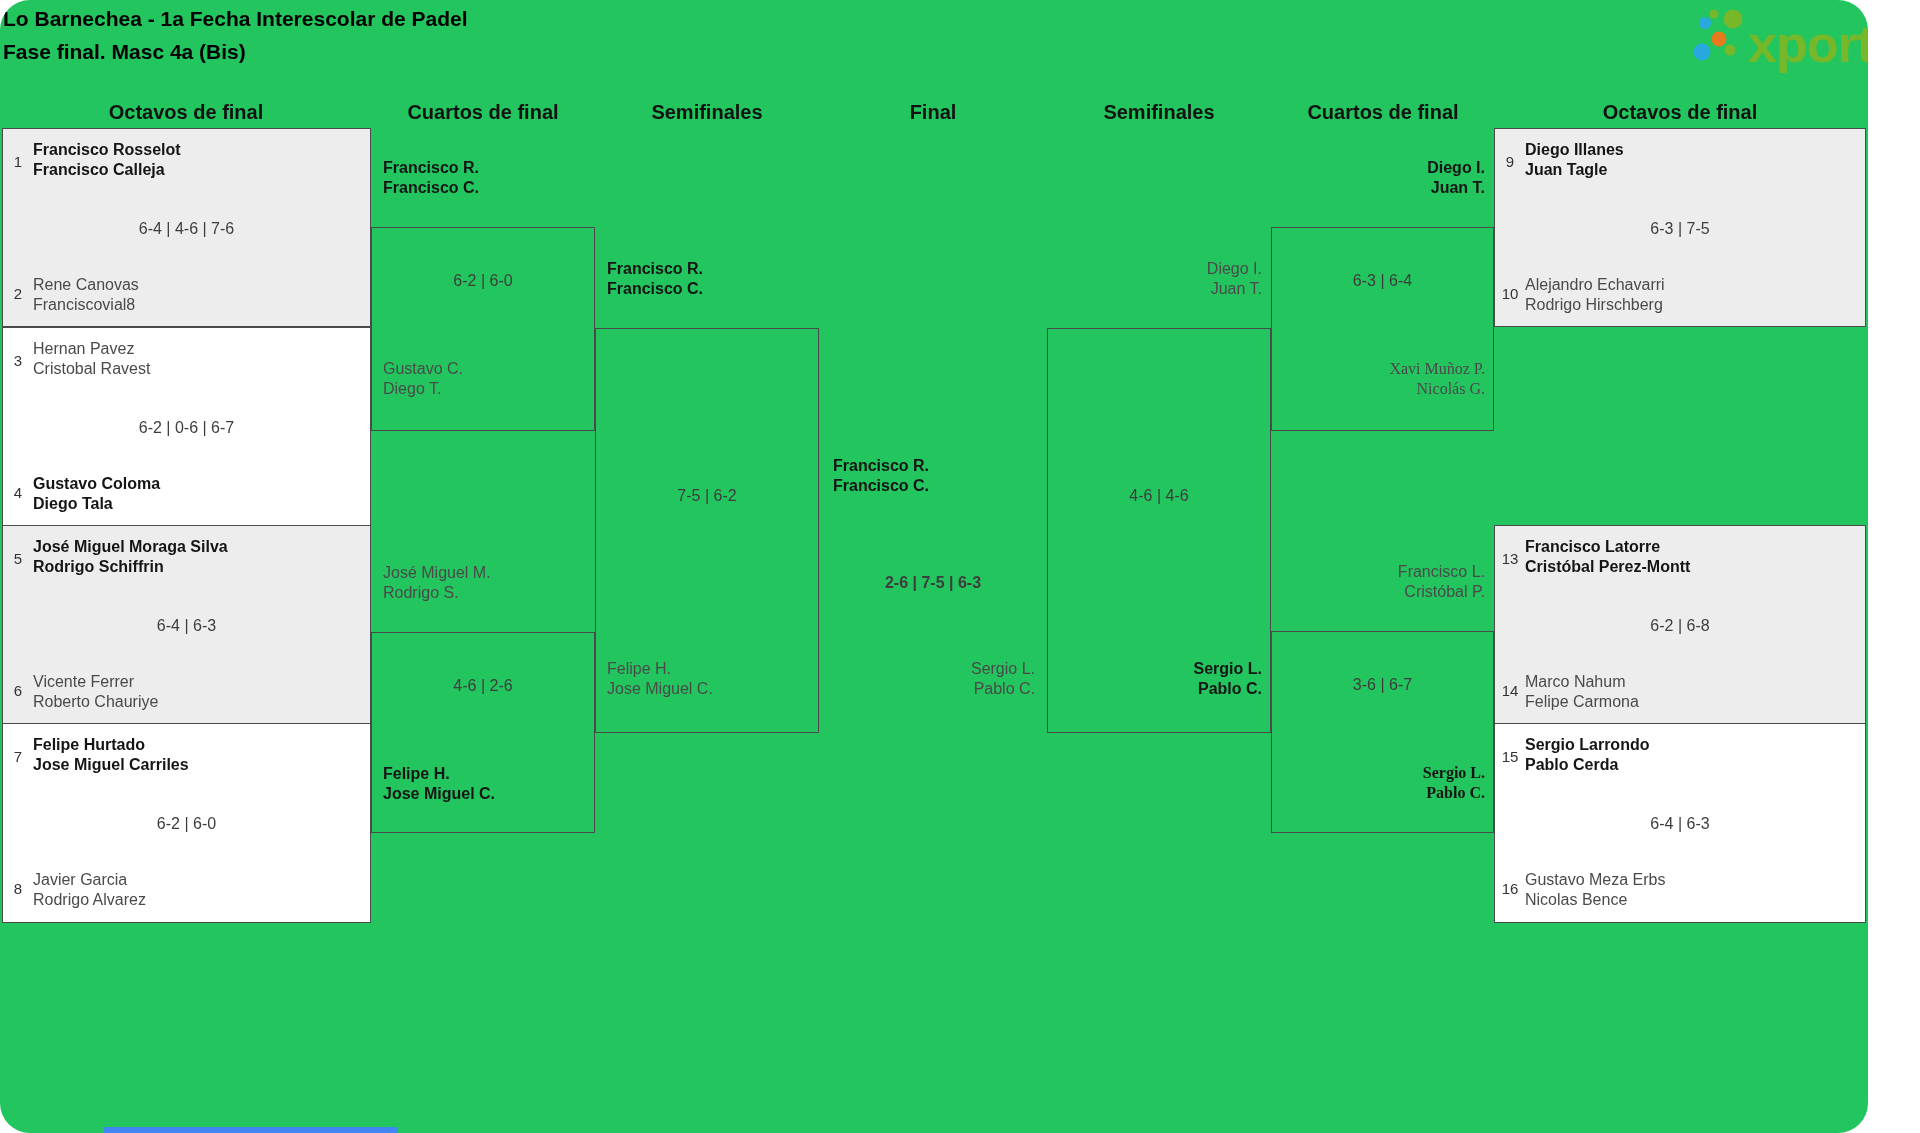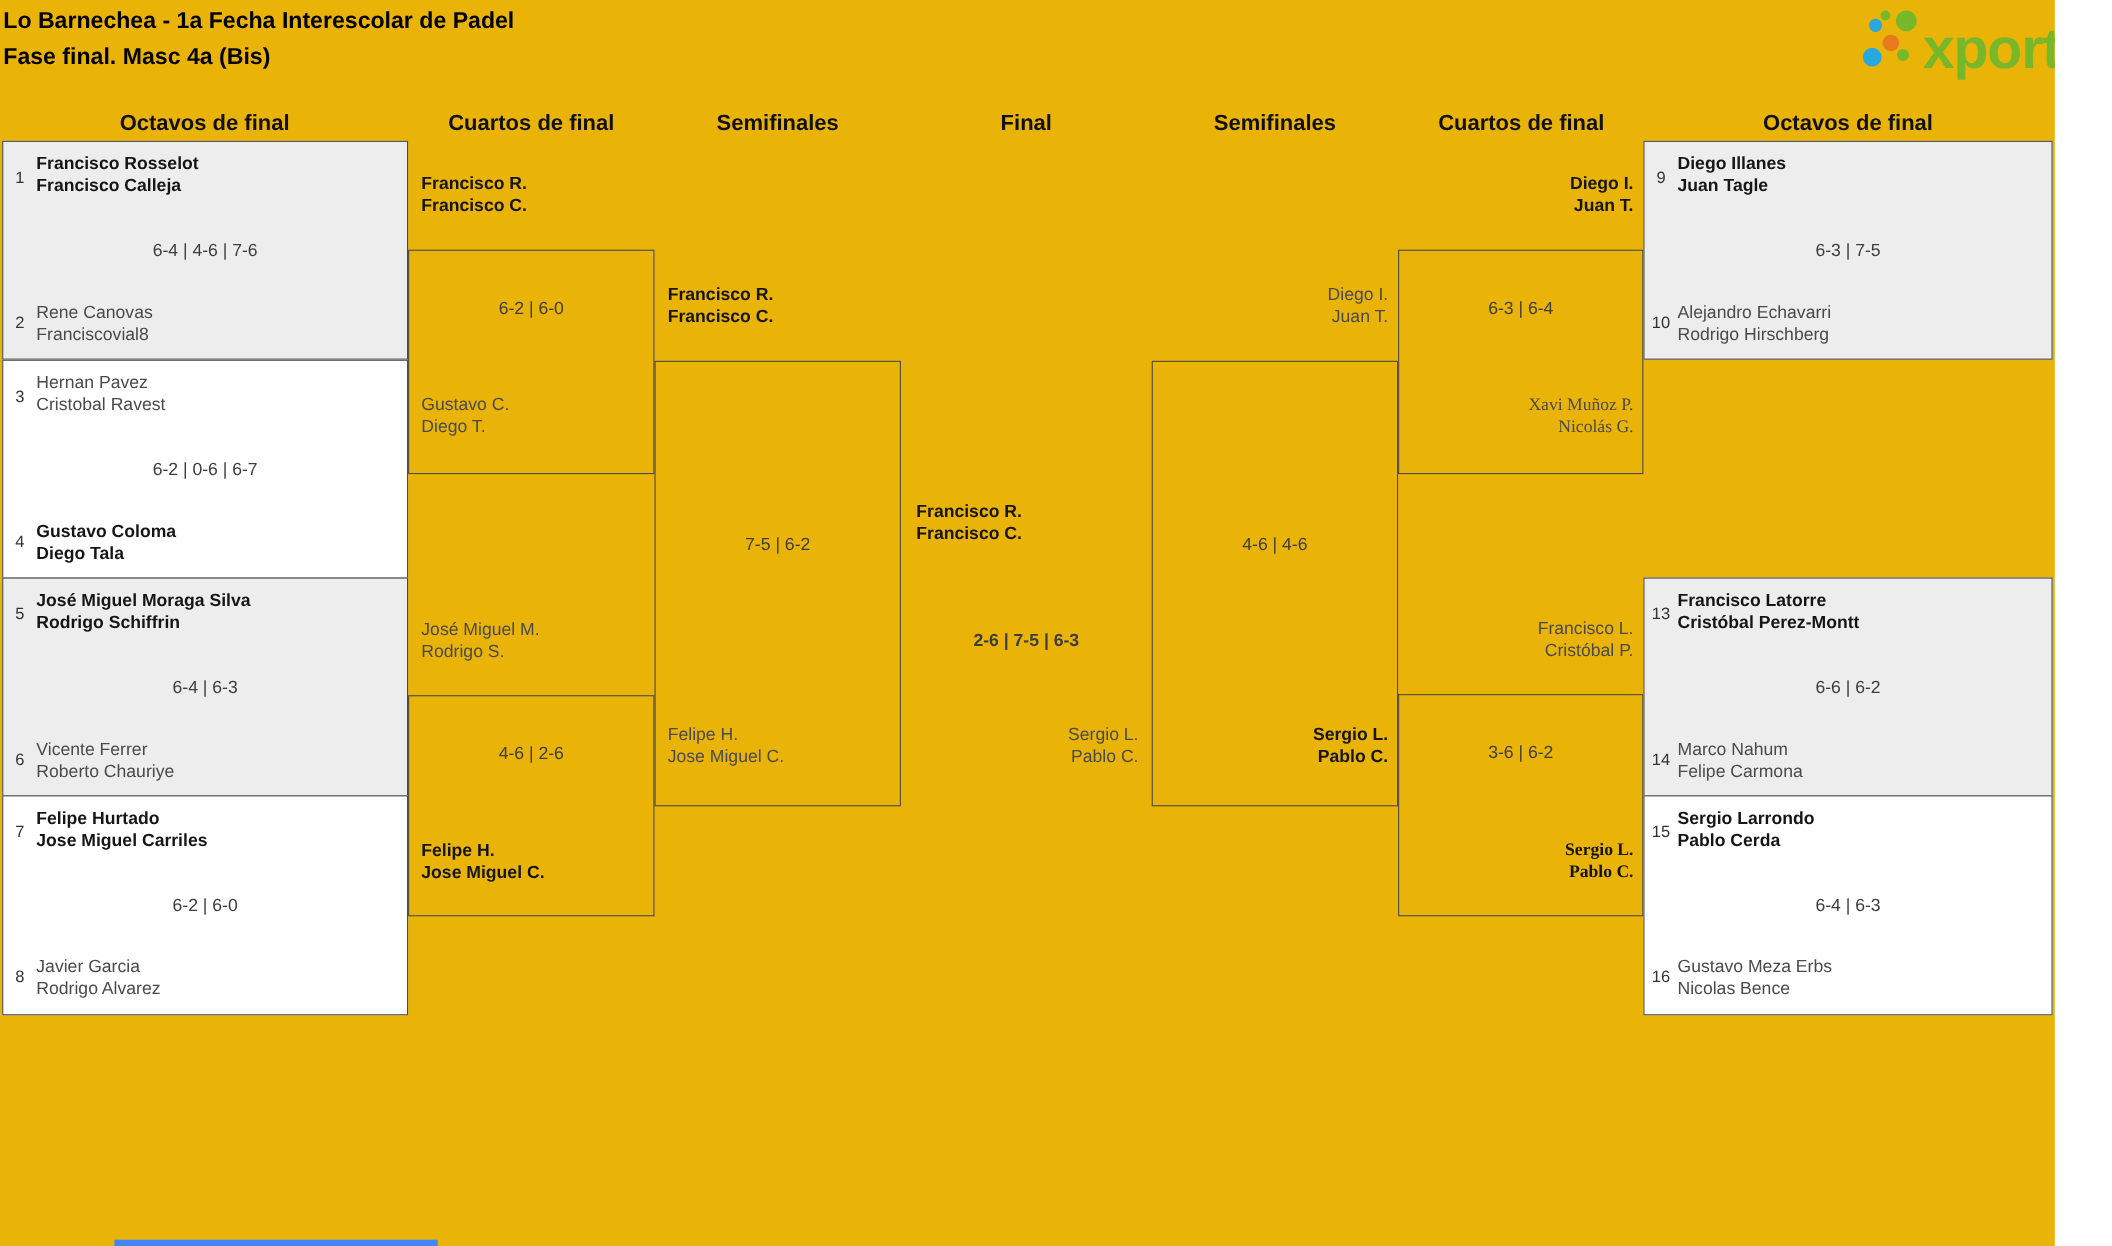--- a/index.html
+++ b/index.html
@@ -1,17 +1,17 @@
 <!DOCTYPE html>
 <html><head>
 <meta charset="utf-8">
 <style>
   html,body { margin:0; padding:0; background:#fff; }
   body { font-family:"Liberation Sans", sans-serif; }
-  .page { position:relative; width:1868px; height:1133px; background:#eab308; overflow:hidden; }
+  .page { position:relative; width:1868px; height:1133px; background:#22c55e; overflow:hidden;border-radius:30px; }
 
   .title { position:absolute; left:3px; top:2px; font-size:21px; line-height:33px; font-weight:700; color:#000; }
 
   .rh { position:absolute; top:101px; width:260px; text-align:center; font-size:20px; font-weight:600; color:#111; }
 
   .box { position:absolute; border:1px solid #4a4a4a; box-sizing:border-box; background:#fff; }
   .box.shade { background:#ededed; }
   .box.open { background:transparent; }
 
   .team { position:absolute; font-size:16px; line-height:20px; white-space:pre-line; color:#4a4a4a; }
@@ -161,39 +161,39 @@
   <div class="box open qf r" style="left:1271px;top:227px;width:223px;height:204px">
     <div class="team t1 tr w">Diego I.
 Juan T.</div>
     <div class="score">6-3 | 6-4</div>
     <div class="team t2 tr">Xavi Muñoz P.
 Nicolás G.</div>
   </div>
   <div class="box open qf r" style="left:1271px;top:631px;width:223px;height:202px">
     <div class="team t1 tr">Francisco L.
 Cristóbal P.</div>
-    <div class="score">3-6 | 6-2</div>
+    <div class="score">3-6 | 6-7</div>
     <div class="team t2 tr w">Sergio L.
 Pablo C.</div>
   </div>
 
   <div class="box oct shade" style="left:1494px;top:128px;width:372px;height:199px">
     <div class="seed s1">9</div>
     <div class="team t1 w">Diego Illanes
 Juan Tagle</div>
     <div class="score">6-3 | 7-5</div>
     <div class="seed s2">10</div>
     <div class="team t2">Alejandro Echavarri
 Rodrigo Hirschberg</div>
   </div>
   <div class="box oct shade" style="left:1494px;top:525px;width:372px;height:199px">
     <div class="seed s1">13</div>
     <div class="team t1 w">Francisco Latorre
 Cristóbal Perez-Montt</div>
-    <div class="score">6-6 | 6-2</div>
+    <div class="score">6-2 | 6-8</div>
     <div class="seed s2">14</div>
     <div class="team t2">Marco Nahum
 Felipe Carmona</div>
   </div>
   <div class="box oct" style="left:1494px;top:723px;width:372px;height:200px">
     <div class="seed s1">15</div>
     <div class="team t1 w">Sergio Larrondo
 Pablo Cerda</div>
     <div class="score">6-4 | 6-3</div>
     <div class="seed s2">16</div>

